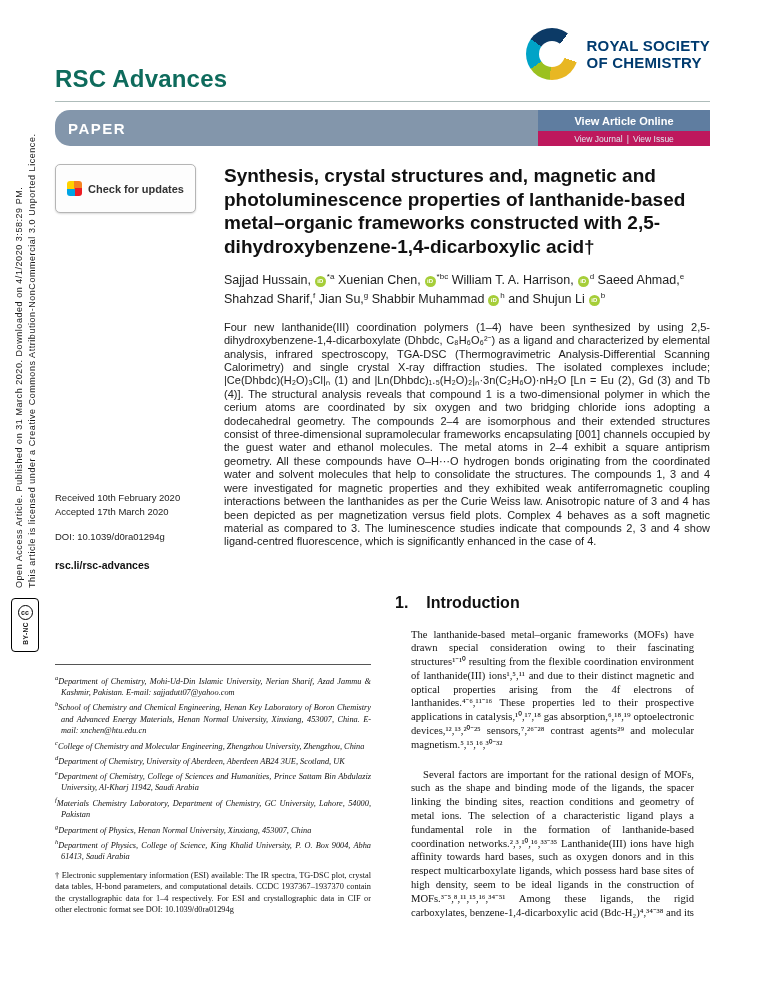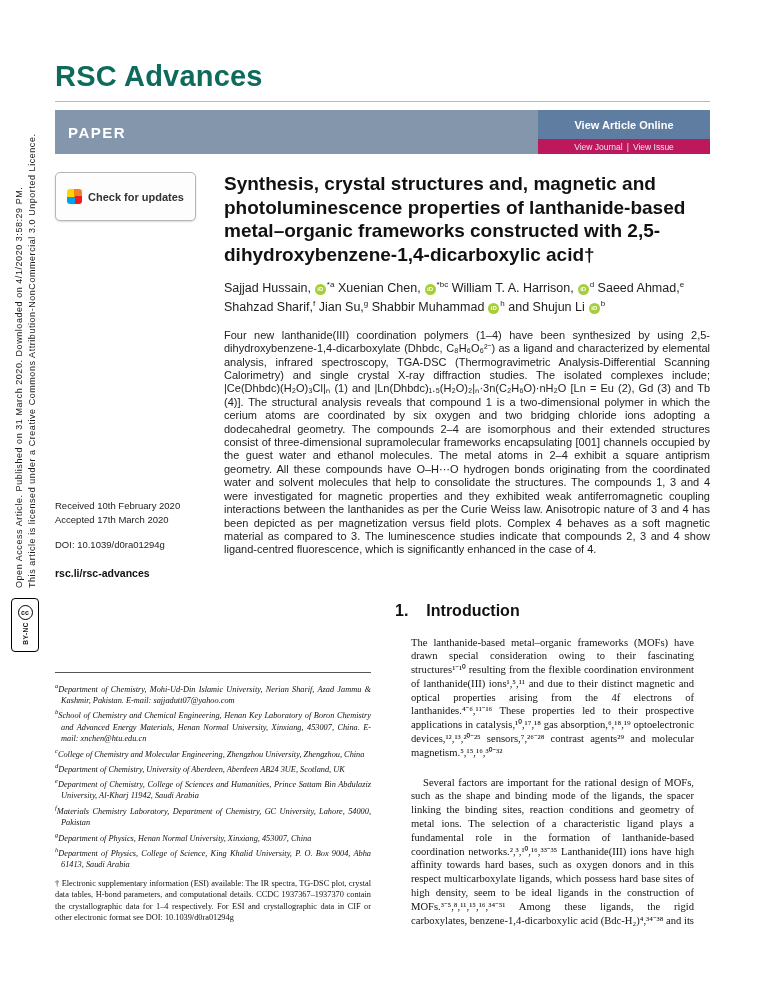--- a/index.html
+++ b/index.html
@@ -14,31 +14,31 @@
   .cc-badge{position:absolute;left:11px;top:598px;width:26px;height:52px;border:1.5px solid #000;
             border-radius:4px;display:flex;flex-direction:column;align-items:center;justify-content:center;gap:2px;}
   .cc-circle{width:13px;height:13px;border:1.3px solid #000;border-radius:50%;font-size:7px;font-weight:bold;
              display:flex;align-items:center;justify-content:center;}
   .cc-byn{writing-mode:vertical-rl;transform:rotate(180deg);font-size:6.5px;font-weight:bold;letter-spacing:.5px;}
 
   
   .content{position:absolute;left:55px;top:0;width:655px;}
 
   .masthead{position:relative;height:101px;border-bottom:1px solid #aebcba;}
-  .journal-title{position:absolute;left:0;bottom:8px;margin:0;font-size:29px;font-weight:bold;color:#0e6b5c;letter-spacing:.2px;}
+  .journal-title{position:absolute;left:0;bottom:8px;margin:0;font-size:24px;font-weight:bold;color:#0e6b5c;letter-spacing:.2px;}
   .rsc-logo{position:absolute;right:0;top:28px;display:flex;align-items:center;gap:9px;}
   .rsc-mark{width:52px;height:52px;border-radius:50%;position:relative;
             background:conic-gradient(from 0deg,#0c3a66 0 38deg,#ffffff 38deg 108deg,#e8b723 108deg 185deg,#9bc120 185deg 235deg,#00a3c7 235deg 305deg,#0c3a66 305deg 360deg);}
   .rsc-mark::after{content:"";position:absolute;left:13px;top:13px;width:26px;height:26px;border-radius:50%;background:#fff;}
   .rsc-wordmark{color:#003b6f;font-size:15px;line-height:1.15;letter-spacing:.2px;}
   .rsc-w1{font-weight:600;}
   .rsc-w2{font-weight:800;}
 
   
-  .banner{margin-top:8px;height:44px;background:#8396ab;display:flex;justify-content:space-between;align-items:stretch;}
+  .banner{margin-top:8px;height:36px;background:#8396ab;display:flex;justify-content:space-between;align-items:stretch;border-radius:15px;}
   .paper-label{color:#fff;font-weight:bold;font-size:15px;letter-spacing:1.5px;display:flex;align-items:center;padding-left:13px;}
   .banner-right{width:172px;display:flex;flex-direction:column;}
   .view-online{flex:1;background:#5f7da0;color:#fff;font-weight:bold;font-size:11px;
                display:flex;align-items:center;justify-content:center;cursor:pointer;}
   .view-links{height:15px;background:#be185d;color:#dfe7ef;font-size:8.5px;display:flex;align-items:center;justify-content:center;gap:4px;cursor:pointer;}
 
   
   .article-head{display:flex;gap:14px;margin-top:18px;}
   .left-col{width:155px;flex:none;}
   .check-updates{display:inline-flex;align-items:center;gap:6px;border:1px solid #b5b5b5;border-radius:5px;
@@ -89,20 +89,27 @@
   <div class="oa-line oa-line2">This article is licensed under a Creative Commons Attribution-NonCommercial 3.0 Unported Licence.</div>
   <div class="cc-badge">
     <span class="cc-circle">cc</span>
     <span class="cc-byn">BY-NC</span>
   </div>
 
   <div class="content">
 
     <div class="masthead">
       <h1 class="journal-title">RSC Advances</h1>
+      <div class="rsc-logo">
+        <div class="rsc-mark"></div>
+        <div class="rsc-wordmark">
+          <div class="rsc-w1">ROYAL SOCIETY</div>
+          <div class="rsc-w2">OF CHEMISTRY</div>
+        </div>
+      </div>
     </div>
 
     <div class="banner">
       <span class="paper-label">PAPER</span>
       <div class="banner-right">
         <div class="view-online">View Article Online</div>
         <div class="view-links">
           <span>View Journal</span>
           <span>|</span>
           <span>View Issue</span>

